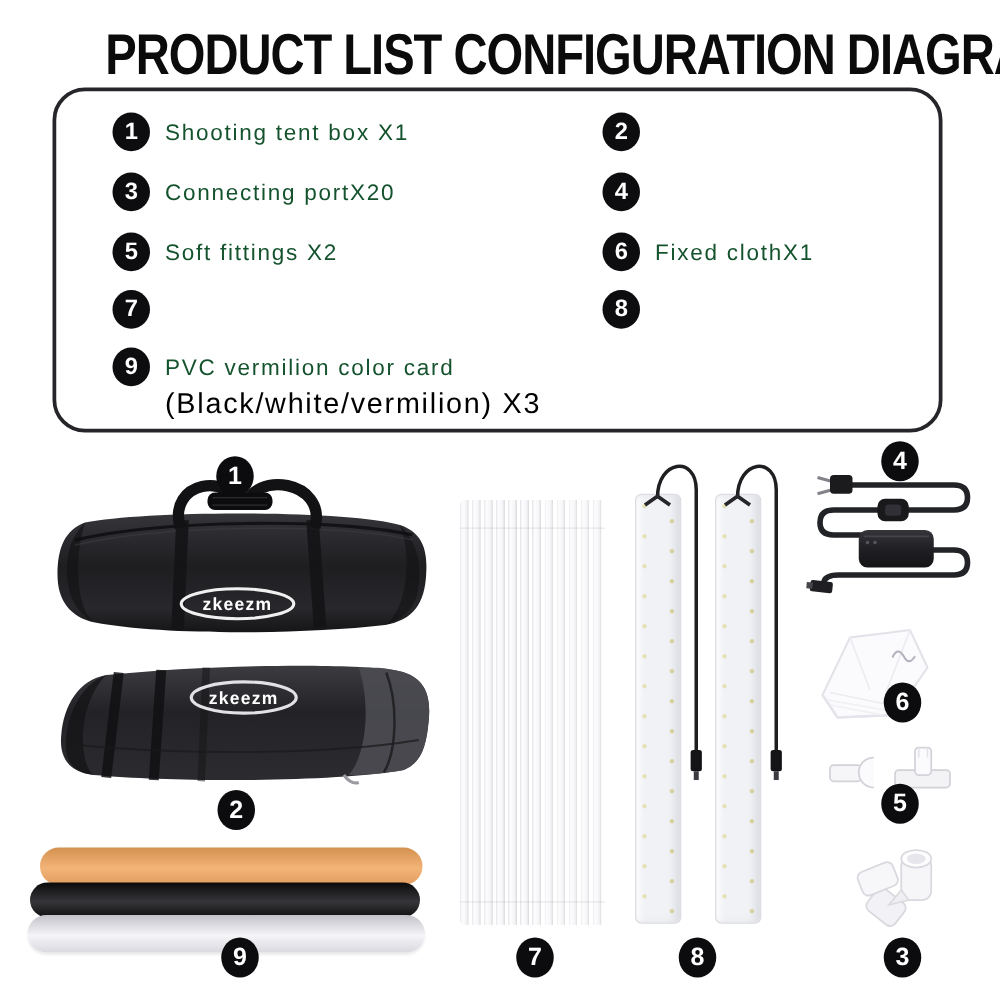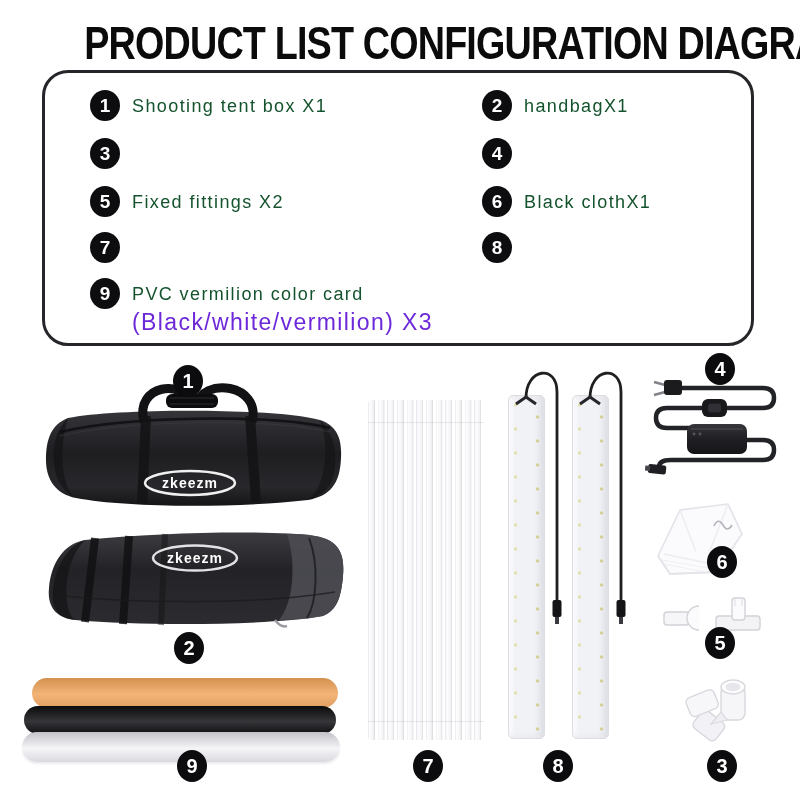--- a/index.html
+++ b/index.html
@@ -13,21 +13,21 @@
          white-space:nowrap;}
 
   
   .listbox{position:absolute;left:42px;top:70px;width:712px;height:276px;
            border:3.5px solid #26262a;border-radius:26px;box-sizing:border-box;}
   .li{position:absolute;display:flex;align-items:center;gap:12px;white-space:nowrap;}
   .num-badge{width:30px;height:31px;border-radius:50%;background:#0d0d0f;color:#ffffff;
              display:flex;align-items:center;justify-content:center;
              font-size:19px;font-weight:700;flex:0 0 auto;}
   .li-label{font-size:18px;color:#14532d;letter-spacing:1.4px;line-height:30px;}
-  .li-cont{position:absolute;font-size:23px;color:#6d28d9;letter-spacing:1.4px;white-space:nowrap;}
+  .li-cont{position:absolute;font-size:23px;color:#000000;letter-spacing:1.4px;white-space:nowrap;}
 
   
   .fb{position:absolute;width:30px;height:32px;border-radius:50%;background:#0c0c0e;
       color:#fff;display:flex;align-items:center;justify-content:center;
       font-size:20px;font-weight:700;z-index:5;}
 
   .fig{position:absolute;}
 
   
   .card{position:absolute;}
@@ -68,35 +68,35 @@
     <span class="title">PRODUCT LIST CONFIGURATION DIAGRAM</span>
   </div>
 
   <div class="listbox">
     <div class="li" style="left:45px;top:17px;">
       <span class="num-badge">1</span>
       <span class="li-label">Shooting tent box X1</span>
     </div>
     <div class="li" style="left:437px;top:17px;">
       <span class="num-badge">2</span>
-      <span class="li-label">handbagX1</span>
     </div>
     <div class="li" style="left:45px;top:65px;">
       <span class="num-badge">3</span>
+      <span class="li-label">Connecting portX20</span>
     </div>
     <div class="li" style="left:437px;top:65px;">
       <span class="num-badge">4</span>
     </div>
     <div class="li" style="left:45px;top:113px;">
       <span class="num-badge">5</span>
-      <span class="li-label">Fixed fittings X2</span>
+      <span class="li-label">Soft fittings X2</span>
     </div>
     <div class="li" style="left:437px;top:113px;">
       <span class="num-badge">6</span>
-      <span class="li-label">Black clothX1</span>
+      <span class="li-label">Fixed clothX1</span>
     </div>
     <div class="li" style="left:45px;top:159px;">
       <span class="num-badge">7</span>
     </div>
     <div class="li" style="left:437px;top:159px;">
       <span class="num-badge">8</span>
     </div>
     <div class="li" style="left:45px;top:205px;">
       <span class="num-badge">9</span>
       <span class="li-label">PVC vermilion color card</span>

